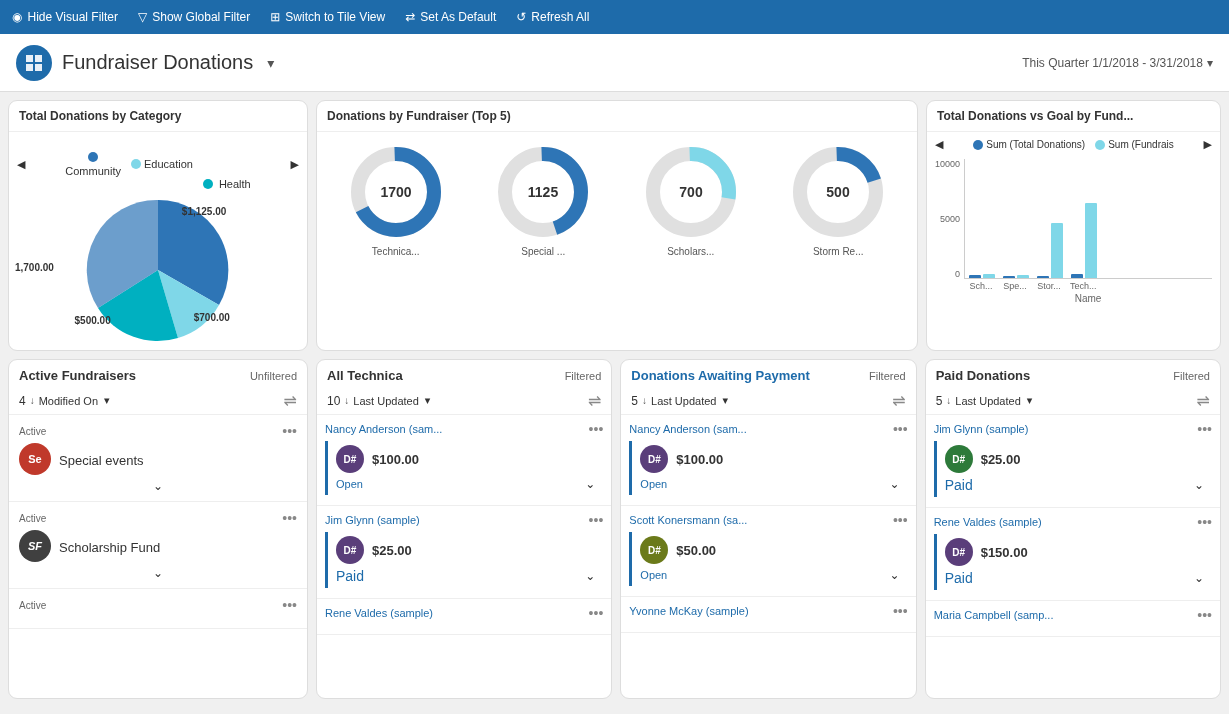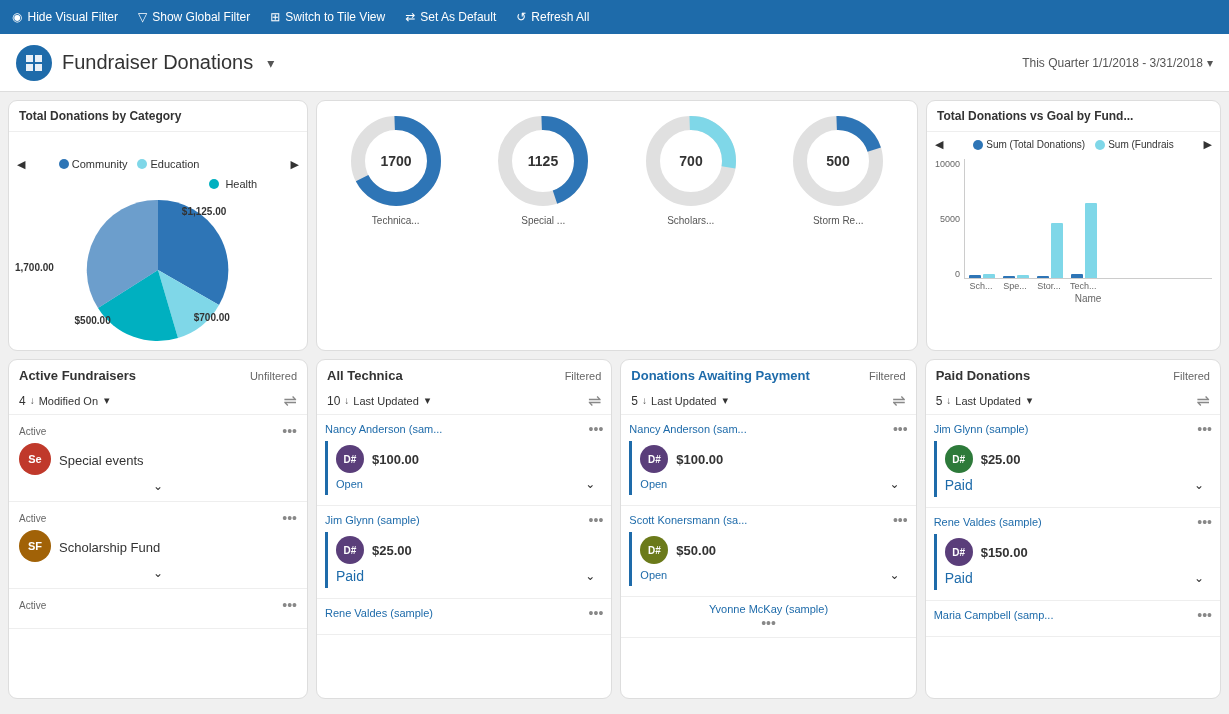--- a/index.html
+++ b/index.html
@@ -251,21 +251,21 @@
 
 <div class="content-area">
 
   <div class="top-row">
 
     <div class="panel pie-panel">
       <div class="panel-header">Total Donations by Category</div>
       <div class="pie-nav">
         <span style="cursor:pointer;">◀</span>
         <div class="pie-legend">
-          <span style="display:flex;align-items:center;gap:3px;">
+          <span style="display:flex;align-items:center;gap:3px;flex-direction:column;">
             <span class="legend-dot" style="background:#2e75b6;"></span>
             <span>Community</span>
           </span>
           <span style="display:flex;align-items:center;gap:3px;">
             <span class="legend-dot" style="background:#7fd7e8;"></span>
             <span>Education</span>
           </span>
           <span style="display:flex;align-items:center;gap:6px;margin-top:40px;">
             <span class="legend-dot" style="background:#00b0c0;"></span>
             <span>Health</span>
@@ -286,20 +286,21 @@
         </svg>
 
         <div style="position:absolute;top:10%;left:58%;font-size:10px;font-weight:600;color:#333;">$1,125.00</div>
         <div style="position:absolute;top:45%;left:2%;font-size:10px;font-weight:600;color:#333;">1,700.00</div>
         <div style="position:absolute;top:78%;left:22%;font-size:10px;font-weight:600;color:#333;">$500.00</div>
         <div style="position:absolute;top:76%;left:62%;font-size:10px;font-weight:600;color:#333;">$700.00</div>
       </div>
     </div>
 
     <div class="panel">
+      <div class="panel-header">Donations by Fundraiser (Top 5)</div>
       <div class="donuts-row">
 
         <div class="donut-item">
           <svg class="donut-svg" width="100" height="100" viewBox="0 0 100 100">
             <circle cx="50" cy="50" r="38" fill="none" stroke="#e0e0e0" stroke-width="14"></circle>
             <circle cx="50" cy="50" r="38" fill="none" stroke="#2e75b6" stroke-width="14" stroke-dasharray="161 76" stroke-dashoffset="0" transform="rotate(-90 50 50)"></circle>
             <text x="50" y="55" text-anchor="middle" font-size="14" font-weight="600" fill="#333">1700</text>
           </svg>
           <div class="donut-label">Technica...</div>
         </div>
@@ -419,21 +420,21 @@
             <span>⌄</span>
           </div>
         </div>
 
         <div class="list-item-with-border">
           <div class="fundraiser-item">
             <span class="active-label">Active</span>
             <span class="list-item-dots">•••</span>
           </div>
           <div class="fundraiser-name-row">
-            <div class="list-avatar" style="background:#a16207;">SF</div>
+            <div class="list-avatar" style="background:#404040;font-style:italic;">SF</div>
             <span class="active-name">Scholarship Fund</span>
           </div>
           <div class="fundraiser-expand">
             <span>⌄</span>
           </div>
         </div>
 
         <div class="list-item-with-border" style="min-height:40px;">
           <div class="fundraiser-item">
             <span class="active-label">Active</span>
@@ -546,21 +547,21 @@
               <span style="font-size:13px;font-weight:600;color:#333;">$50.00</span>
             </div>
             <div style="display:flex;justify-content:space-between;align-items:center;margin-top:4px;">
               <span class="status-open">Open</span>
               <span>⌄</span>
             </div>
           </div>
         </div>
 
         <div style="padding:6px 8px;border-bottom:1px solid #eee;min-height:36px;">
-          <div style="display:flex;justify-content:space-between;align-items:center;flex-direction:column;">
+          <div style="display:flex;justify-content:space-between;align-items:center;">
             <span class="donation-item-name">Yvonne McKay (sample)</span>
             <span class="list-item-dots">•••</span>
           </div>
         </div>
       </div>
     </div>
 
     <div class="panel list-panel">
       <div class="list-panel-header">
         <span class="panel-title">Paid Donations</span>

